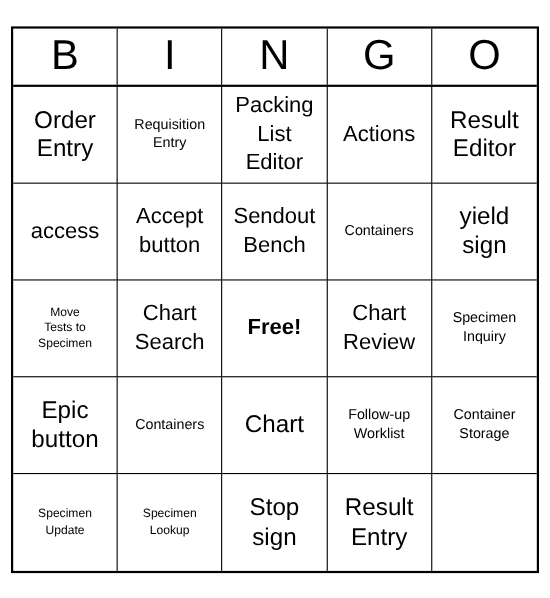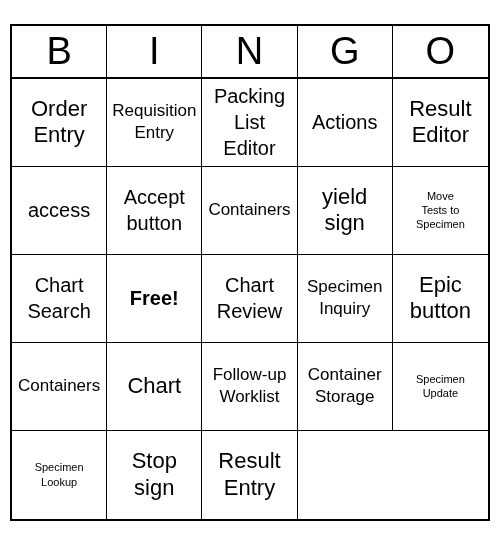--- a/index.html
+++ b/index.html
@@ -57,21 +57,21 @@
     }
     .cell-text-large {
       font-size: 22px;
       line-height: 1.2;
     }
     .cell-text-medium {
       font-size: 20px;
       line-height: 1.3;
     }
     .cell-text-small {
-      font-size: 17px;
+      font-size: 13px;
       line-height: 1.3;
     }
     .cell-text-xsmall {
       font-size: 11px;
       line-height: 1.3;
     }
     .free-cell {
       font-size: 20px;
       font-weight: bold;
     }
@@ -101,20 +101,23 @@
         <span class="cell-text-medium">Actions</span>
       </div>
       <div class="bingo-cell">
         <span class="cell-text-large">Result<br>Editor</span>
       </div>
       <div class="bingo-cell">
         <span class="cell-text-medium">access</span>
       </div>
       <div class="bingo-cell">
         <span class="cell-text-medium">Accept<br>button</span>
+      </div>
+      <div class="bingo-cell">
+        <span class="cell-text-medium">Sendout<br>Bench</span>
       </div>
       <div class="bingo-cell">
         <span class="cell-text-small">Containers</span>
       </div>
       <div class="bingo-cell">
         <span class="cell-text-large">yield<br>sign</span>
       </div>
       <div class="bingo-cell">
         <span class="cell-text-xsmall">Move<br>Tests to<br>Specimen</span>
       </div>

